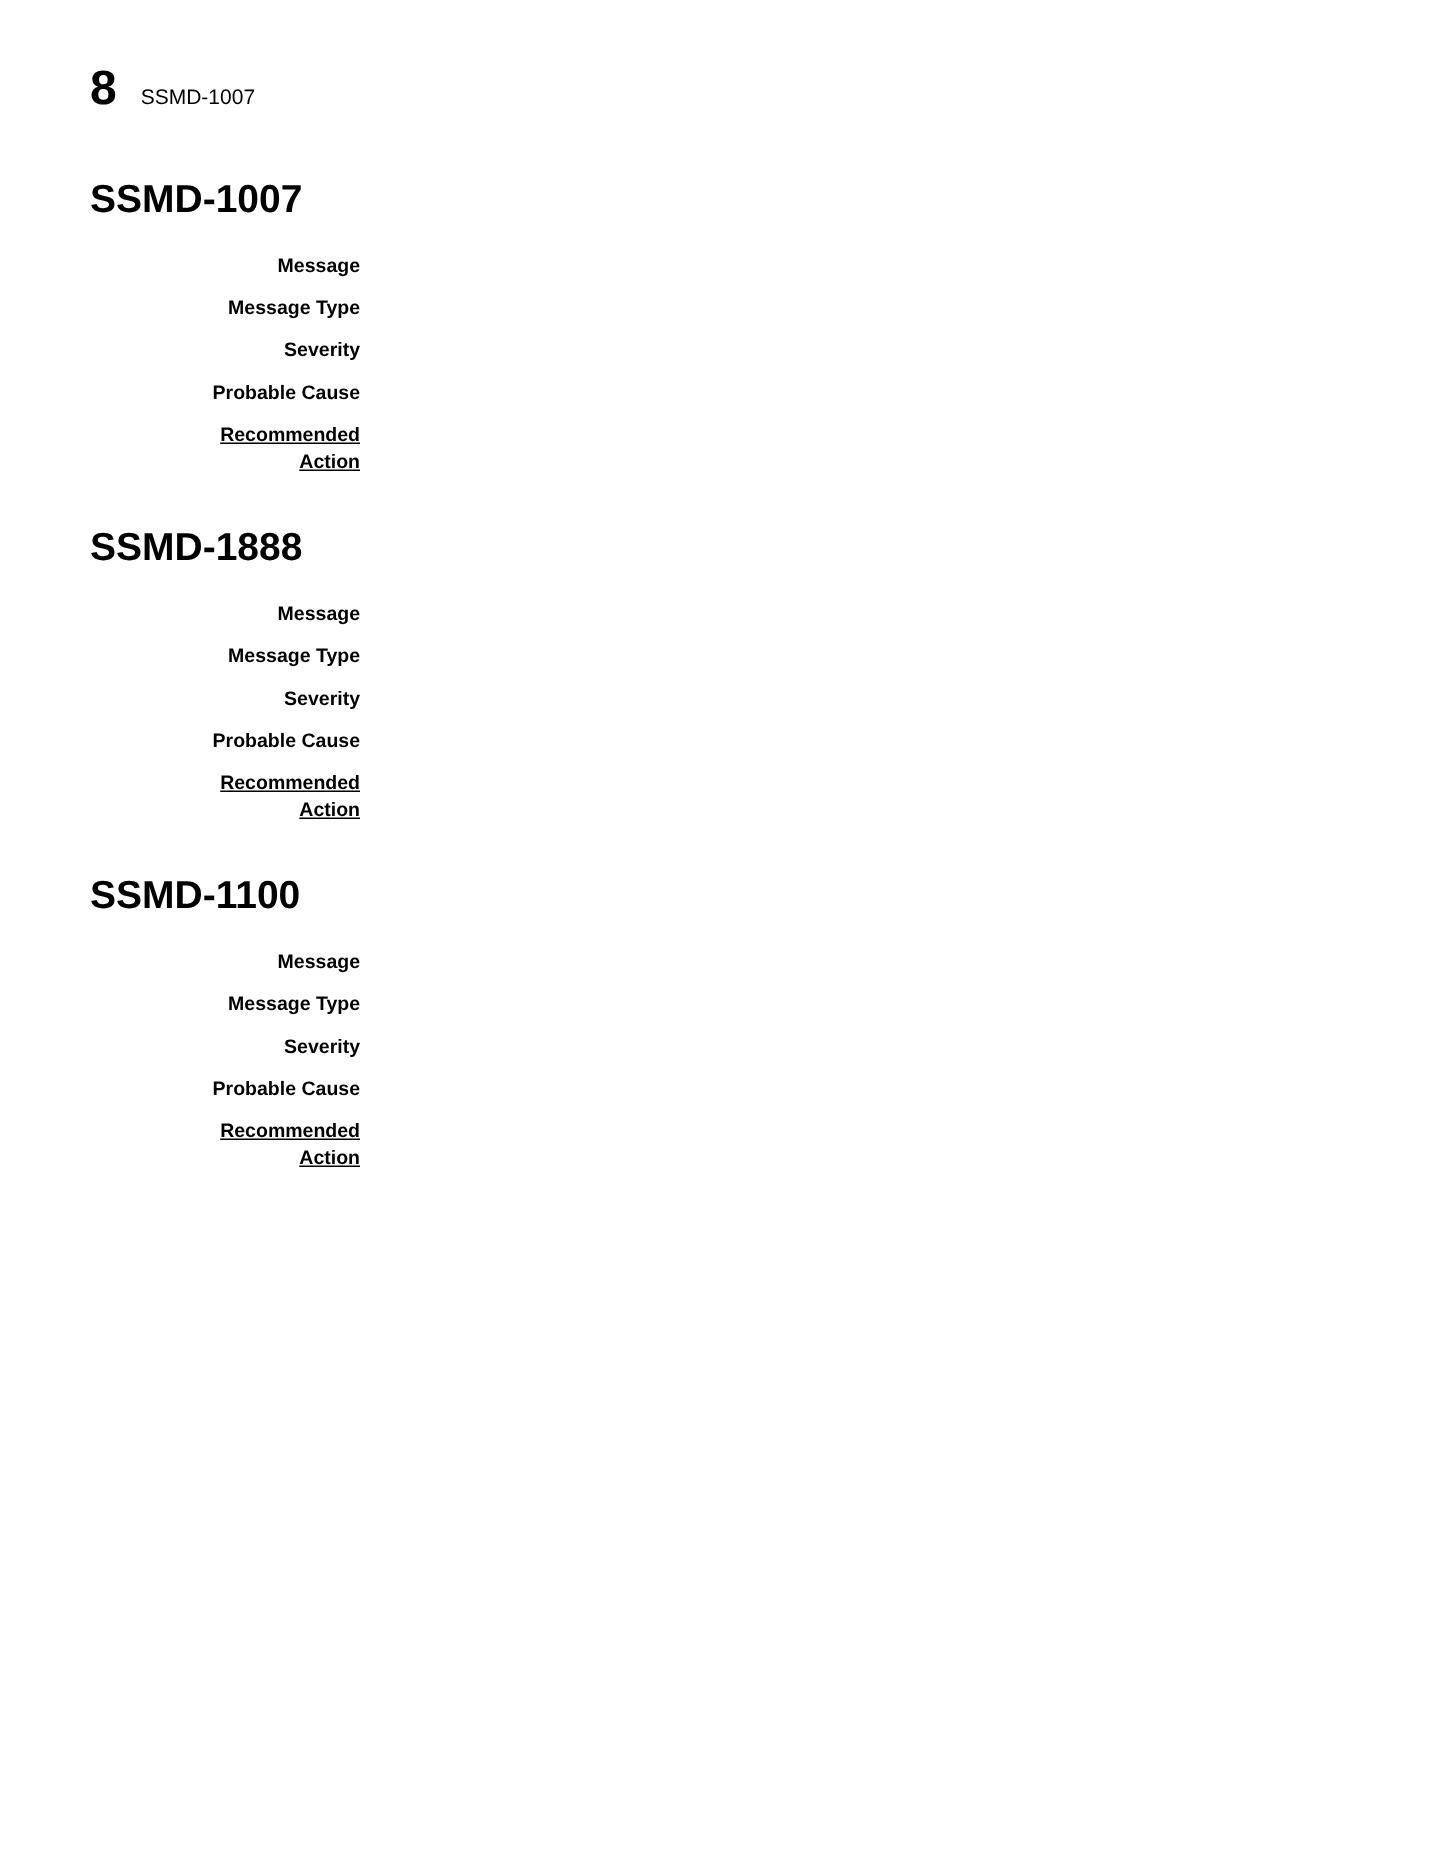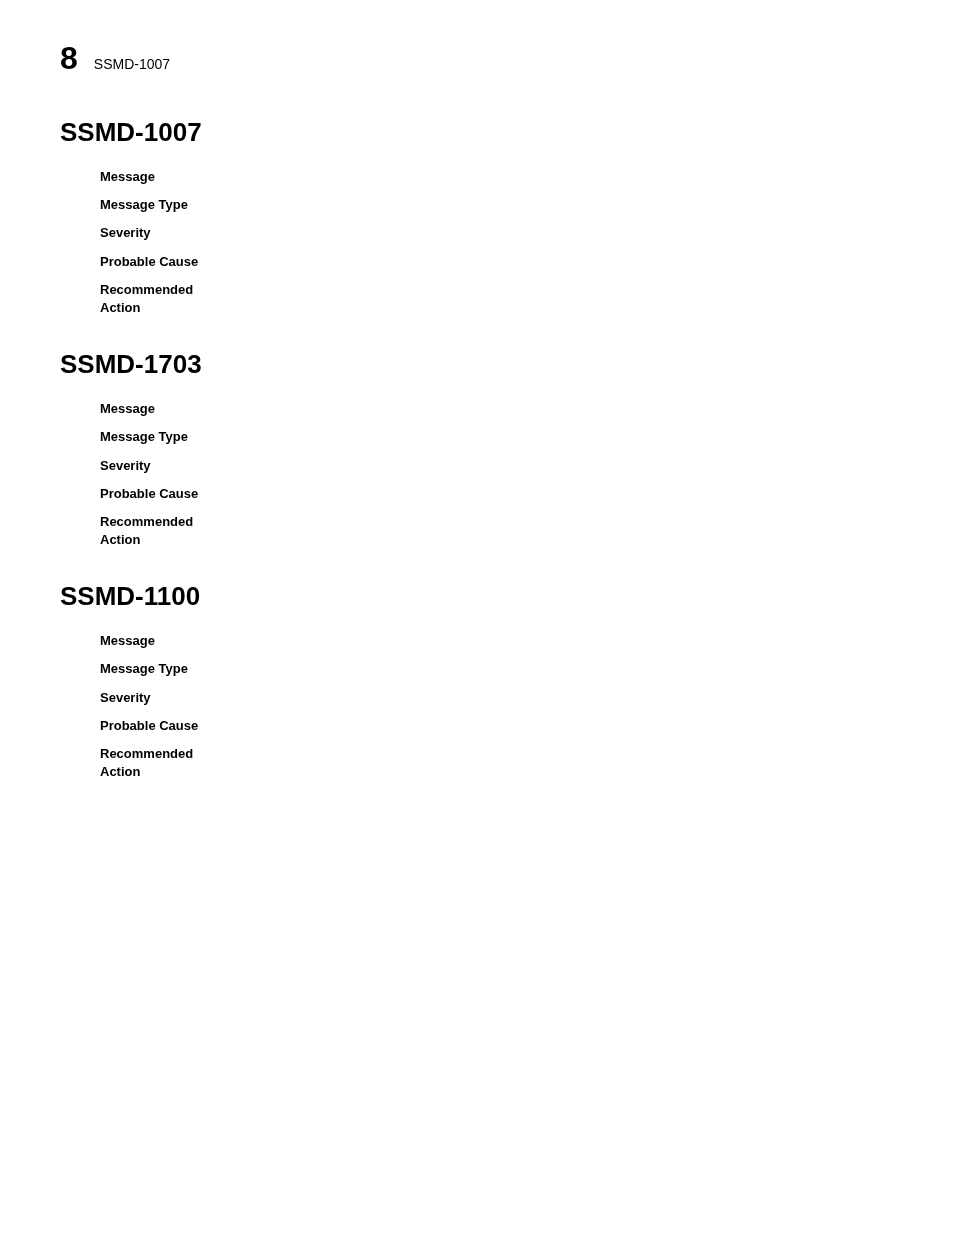--- a/index.html
+++ b/index.html
@@ -51,33 +51,34 @@
       display: flex;
       margin-bottom: 10px;
       padding-left: 40px;
     }
 
     .field-label {
       font-size: 13px;
       font-weight: bold;
       color: #000;
       min-width: 160px;
-      text-align: left;
+      text-align: right;
       padding-right: 20px;
       line-height: 1.4;
     }
 
     .field-value {
       font-size: 13px;
       color: #000;
       flex: 1;
     }
 
     .field-row.recommended-action {
       margin-bottom: 14px;
+      text-decoration: underline;
     }
 
     .field-label.two-line {
       line-height: 1.4;
     }
   </style>
 </head>
 <body>
 
 <div class="page-header">
@@ -103,21 +104,21 @@
       <div class="field-row">
         <div class="field-label">Probable Cause</div>
         <div class="field-value"></div>
       </div>
       <div class="field-row recommended-action">
         <div class="field-label two-line">Recommended<br>Action</div>
         <div class="field-value"></div>
       </div>
     </div>
     <div class="section">
-      <div class="section-title">SSMD-1703</div>
+      <div class="section-title">SSMD-1888</div>
       <div class="field-row">
         <div class="field-label">Message</div>
         <div class="field-value"></div>
       </div>
       <div class="field-row">
         <div class="field-label">Message Type</div>
         <div class="field-value"></div>
       </div>
       <div class="field-row">
         <div class="field-label">Severity</div>

